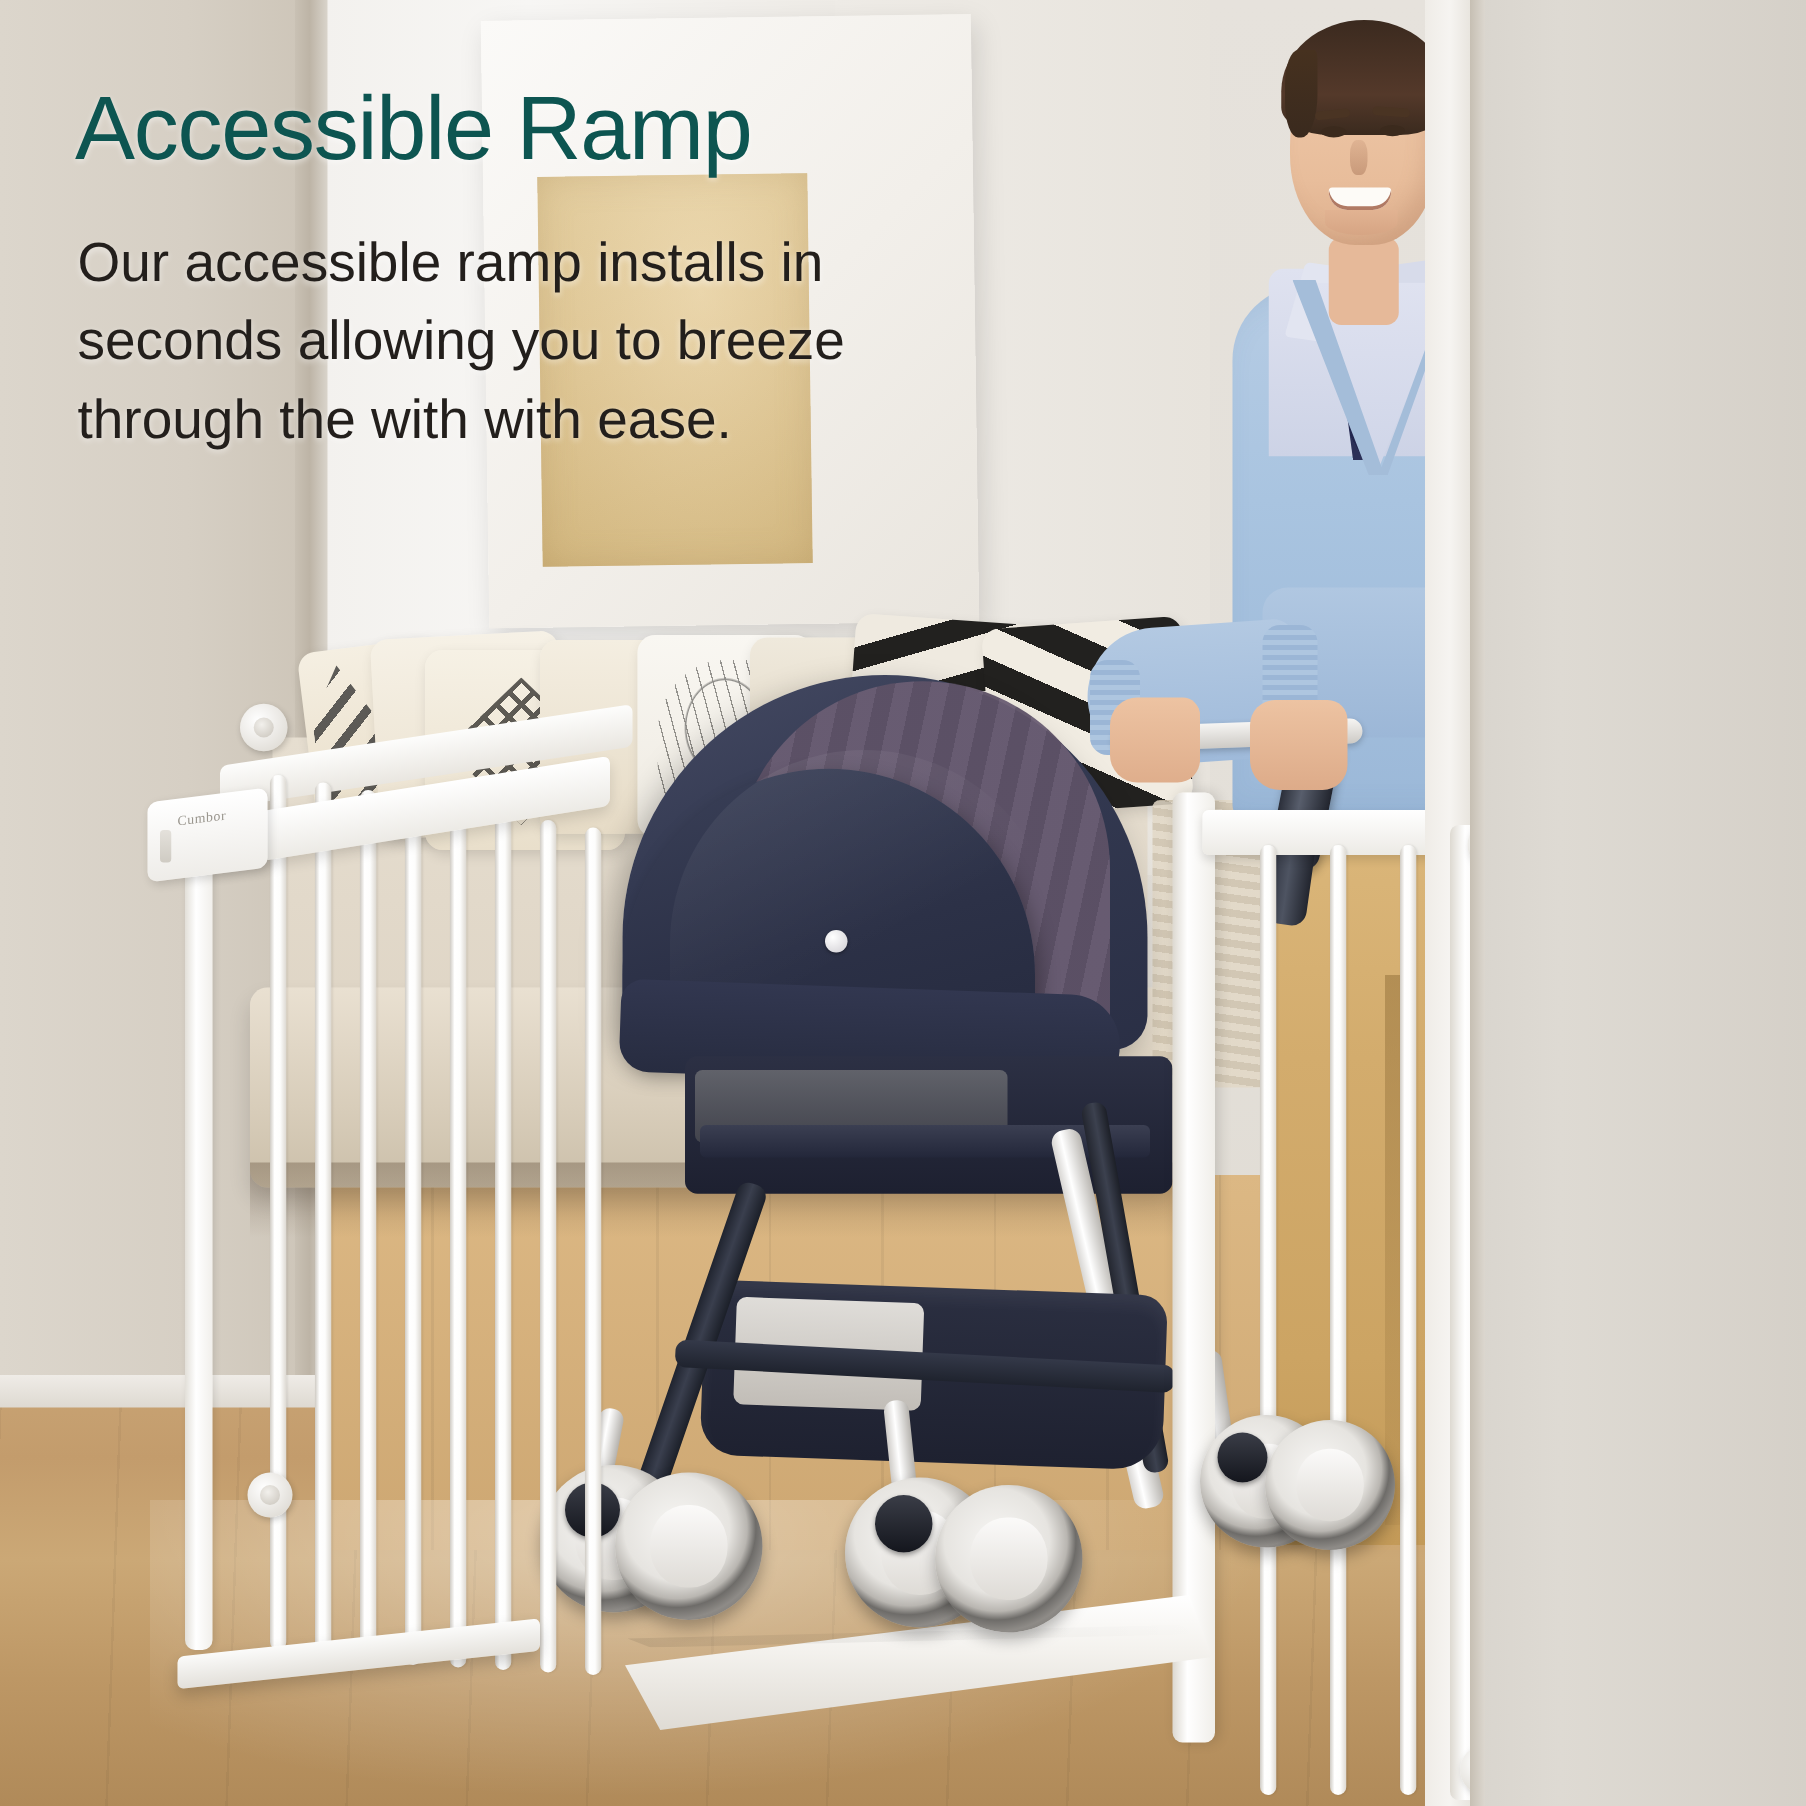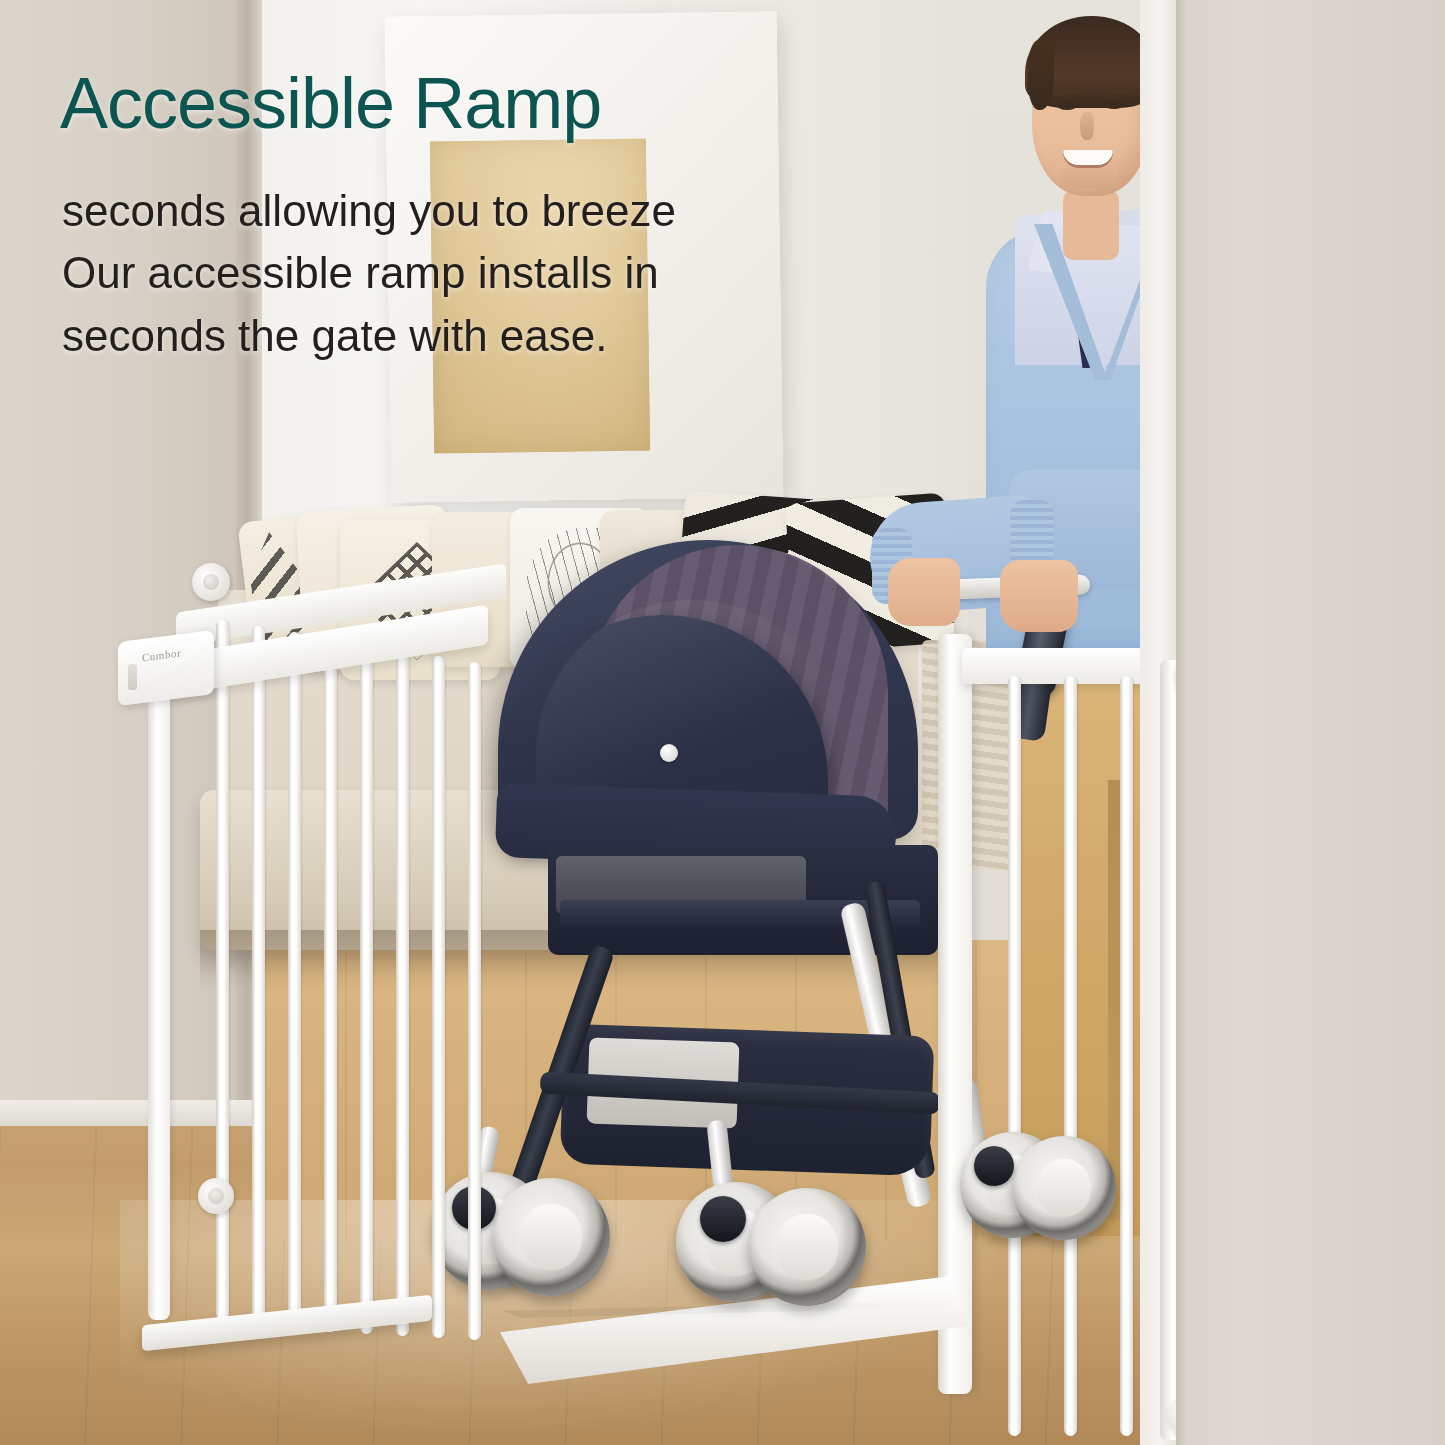--- a/index.html
+++ b/index.html
@@ -508,18 +508,18 @@
   <div class="layer gate latch-slot"></div>
   <div class="layer gate cup-lt">
       <i></i>
     </div>
   <div class="layer gate cup-lb">
       <i></i>
     </div>
 
   <div class="headline">Accessible Ramp</div>
   <div class="subcopy">
+    <div>Our accessible ramp installs in</div>
     <div>seconds allowing you to breeze</div>
-    <div>Our accessible ramp installs in</div>
-    <div>seconds the gate with ease.</div>
+    <div>through the with with ease.</div>
   </div>
 
 </div>
 
 </body></html>

